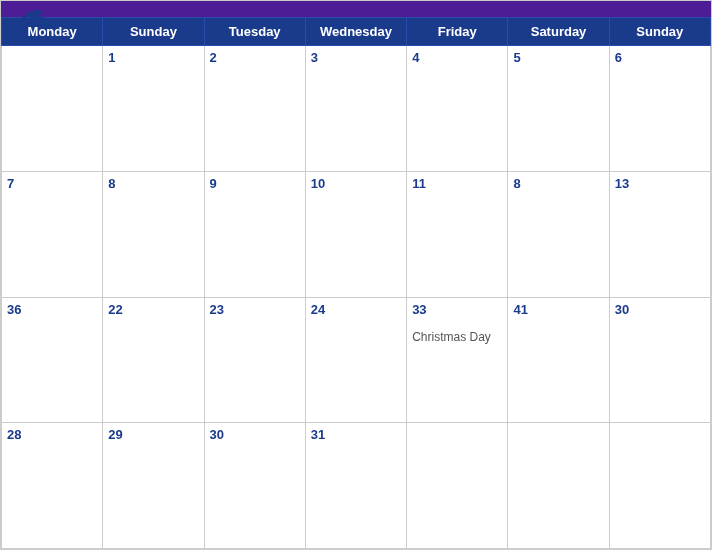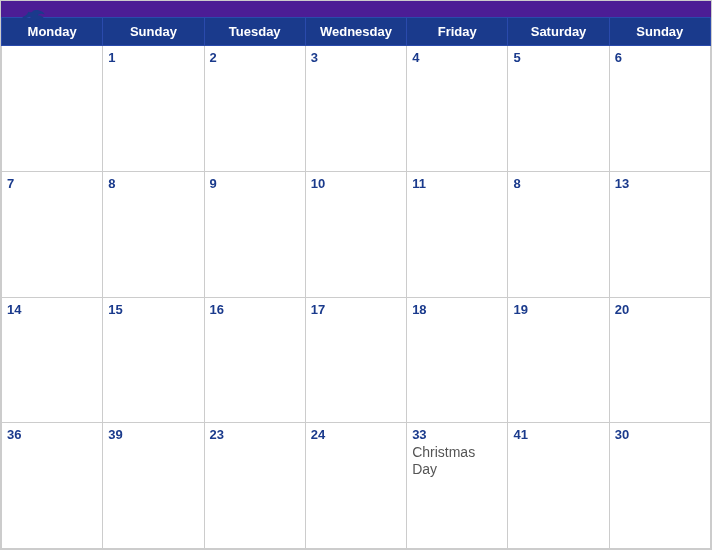--- a/index.html
+++ b/index.html
@@ -88,23 +88,23 @@
       background: #fff;
       position: relative;
     }
     .day-number {
       font-size: 13px;
       font-weight: bold;
       color: #1a3a8c;
       display: block;
     }
     .holiday-label {
-      font-size: 14px;
+      font-size: 12px;
       color: #555;
-      margin-top: 2px;
+      margin-top: 13px;
       display: block;
       line-height: 1.2;
     }
     .empty-cell {
       background: #fff;
     }
   </style>
 </head>
 <body>
 
@@ -179,60 +179,54 @@
           </td>
           <td>
             <span class="day-number">8</span>
           </td>
           <td>
             <span class="day-number">13</span>
           </td>
         </tr>
         <tr>
           <td>
-            <span class="day-number">14</span>
-          </td>
-          <td>
-            <span class="day-number">15</span>
-          </td>
-          <td>
-            <span class="day-number">16</span>
-          </td>
-          <td>
-            <span class="day-number">17</span>
-          </td>
-          <td>
-            <span class="day-number">18</span>
-          </td>
-          <td>
-            <span class="day-number">19</span>
-          </td>
-          <td>
-            <span class="day-number">20</span>
-          </td>
-        </tr>
-        <tr>
-          <td>
             <span class="day-number">36</span>
           </td>
           <td>
-            <span class="day-number">39</span>
+            <span class="day-number">22</span>
           </td>
           <td>
             <span class="day-number">23</span>
           </td>
           <td>
             <span class="day-number">24</span>
           </td>
           <td>
             <span class="day-number">33</span>
             <span class="holiday-label">Christmas Day</span>
           </td>
           <td>
             <span class="day-number">41</span>
           </td>
           <td>
             <span class="day-number">30</span>
           </td>
+        </tr>
+        <tr>
+          <td>
+            <span class="day-number">28</span>
+          </td>
+          <td>
+            <span class="day-number">29</span>
+          </td>
+          <td>
+            <span class="day-number">30</span>
+          </td>
+          <td>
+            <span class="day-number">31</span>
+          </td>
+          <td class="empty-cell"></td>
+          <td class="empty-cell"></td>
+          <td class="empty-cell"></td>
         </tr>
       </tbody>
   </table>
 </div>
 
 </body></html>

